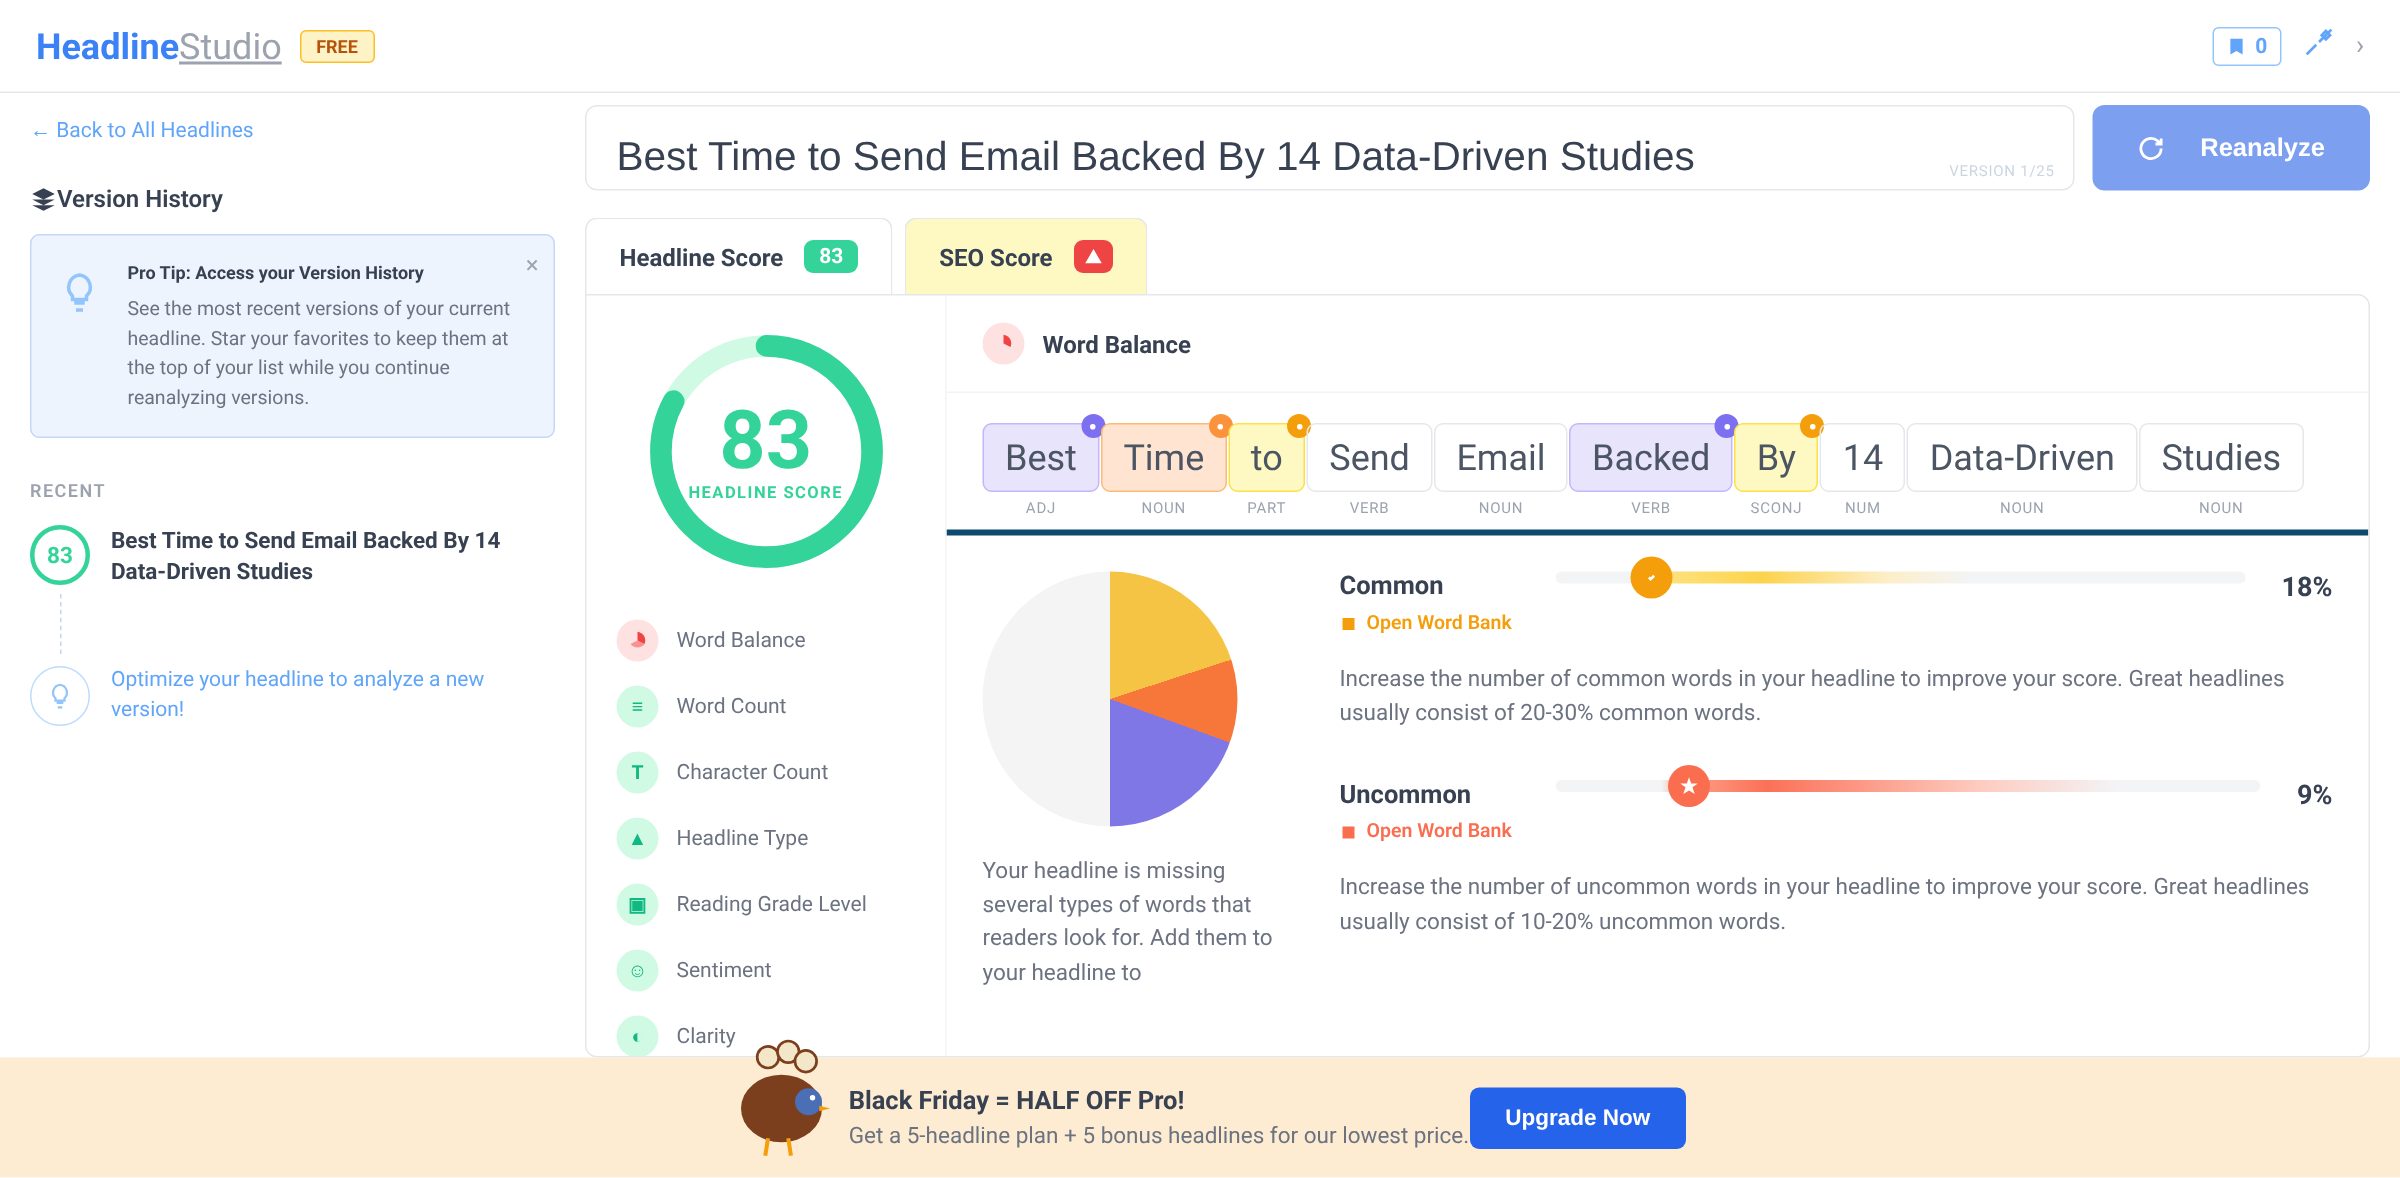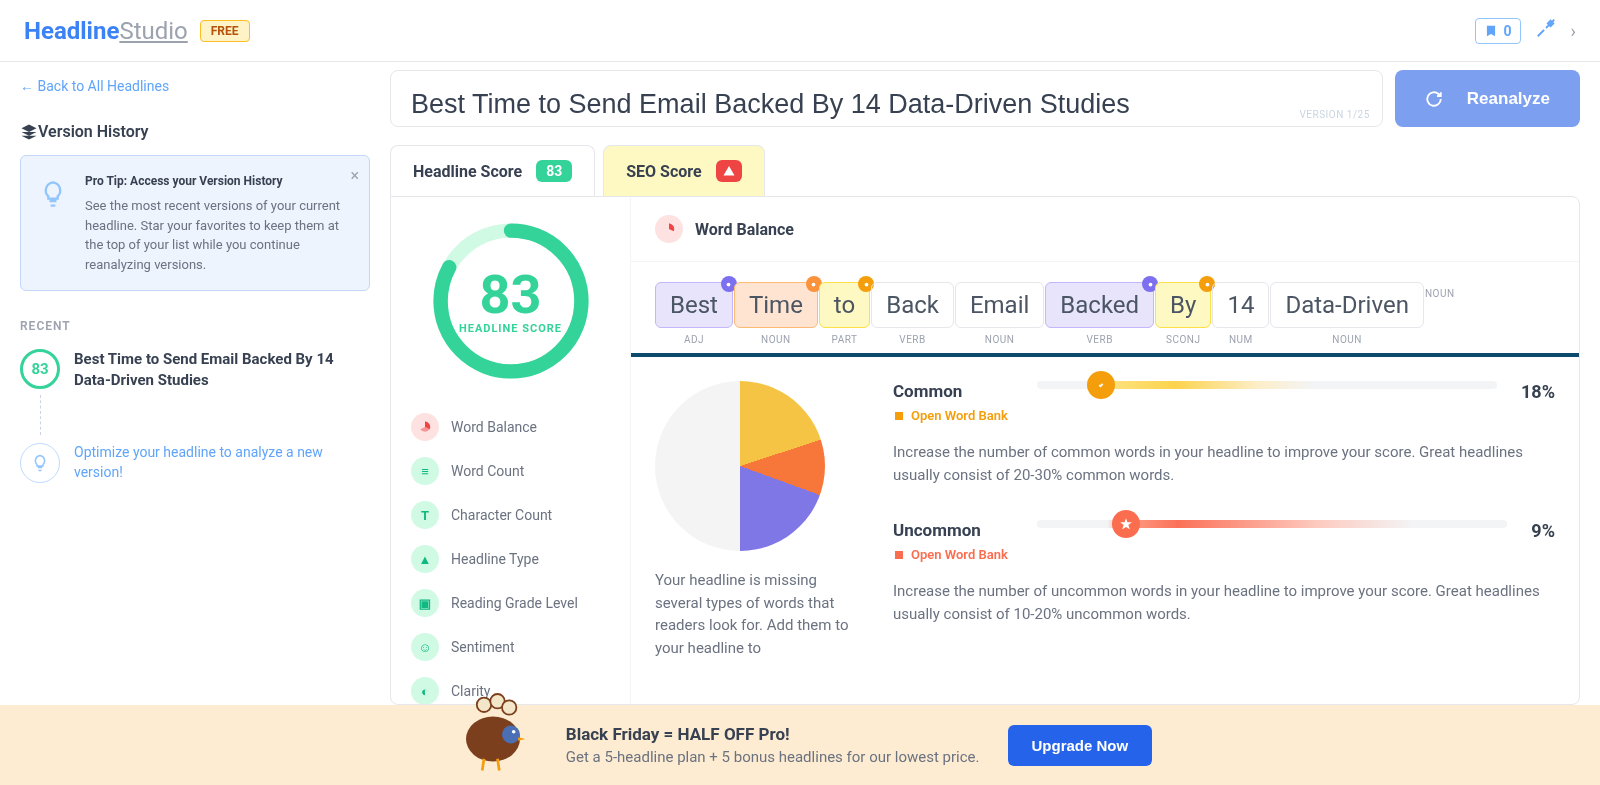--- a/index.html
+++ b/index.html
@@ -98,21 +98,21 @@
 .marker { position:absolute; top:-10px; width:28px; height:28px; border-radius:50%; display:flex; align-items:center; justify-content:center; transform:translateX(-50%); }
 .marker.common { background:#f59e0b; left:14%; }
 .marker.uncommon { background:#fb6d4f; left:19%; }
 .marker svg { width:14px; height:14px; fill:#fff; }
 .metric-val { font-weight:700; font-size:18px; color:#374151; }
 .openbank { color:#f59e0b; font-size:13px; font-weight:600; margin-top:6px; display:flex; align-items:center; gap:6px; }
 .openbank.unc { color:#fb6d4f; }
 .metric-desc { color:#6b7280; font-size:15px; line-height:1.5; margin-top:18px; }
 
 
-.promo { position:absolute; bottom:0; left:0; right:0; height:80px; background:#fdecd2; display:flex; align-items:center; justify-content:center; gap:28px; }
+.promo { position:absolute; bottom:0; left:0; right:0; height:80px; background:#fdecd2; display:flex; align-items:center; justify-content:center; }
 .promo-art { width:90px; height:90px; position:relative; margin-top:-30px; }
 .promo-text .t { font-weight:700; color:#374151; font-size:17px; }
 .promo-text .s { color:#6b7280; font-size:15px; margin-top:4px; }
 .upgrade-btn { background:#2563eb; color:#fff; border:none; border-radius:6px; padding:12px 24px; font-weight:700; font-size:15px; cursor:pointer; }
 </style>
 </head>
 <body>
 
 <div class="topbar">
   <span class="logo">
@@ -277,21 +277,21 @@
             <div class="word-chip common">
               <span class="dot">
                 <svg viewBox="0 0 24 24">
                   <circle cx="12" cy="12" r="5"></circle>
                 </svg>
               </span>
               <div class="w">to</div>
               <div class="pos">PART</div>
             </div>
             <div class="word-chip ">
-              <div class="w">Back</div>
+              <div class="w">Send</div>
               <div class="pos">VERB</div>
             </div>
             <div class="word-chip ">
               <div class="w">Email</div>
               <div class="pos">NOUN</div>
             </div>
             <div class="word-chip power">
               <span class="dot">
                 <svg viewBox="0 0 24 24">
                   <circle cx="12" cy="12" r="5"></circle>
@@ -311,20 +311,21 @@
             </div>
             <div class="word-chip ">
               <div class="w">14</div>
               <div class="pos">NUM</div>
             </div>
             <div class="word-chip ">
               <div class="w">Data-Driven</div>
               <div class="pos">NOUN</div>
             </div>
             <div class="word-chip ">
+              <div class="w">Studies</div>
               <div class="pos">NOUN</div>
             </div>
           </div>
         <div class="balance-body">
           <div class="pie-col">
             <div class="pie"></div>
             <div class="pie-text">Your headline is missing several types of words that readers look for. Add them to your headline to</div>
           </div>
           <div class="metrics">
             <div class="metric">

